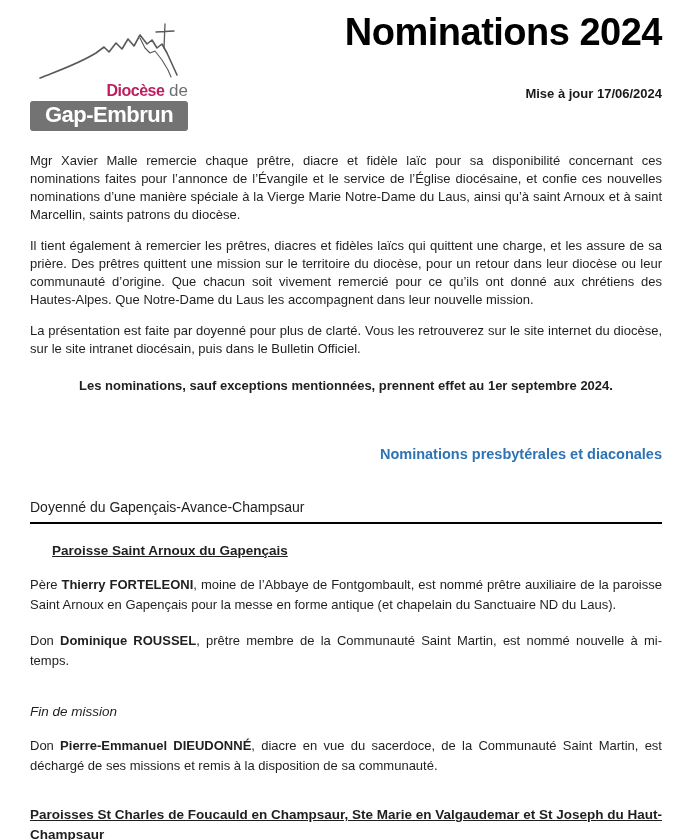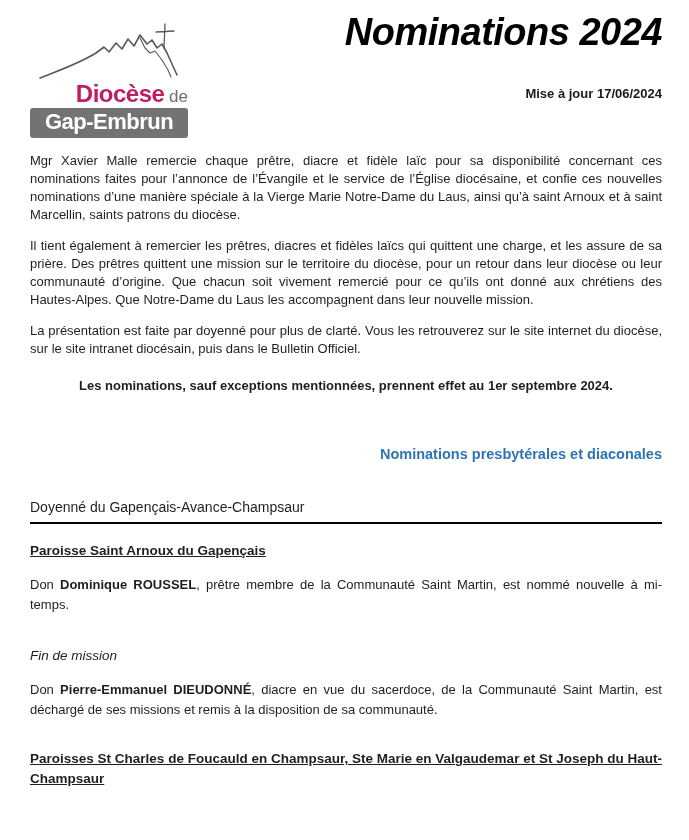--- a/index.html
+++ b/index.html
@@ -34,21 +34,21 @@
   }
   .logo-art { display: block; }
   .logo-line1 {
     line-height: 1;
     margin-top: -2px;
     white-space: nowrap;
   }
   .logo-name-accent {
     color: #be1e60;
     font-weight: bold;
-    font-size: 24px;
+    font-size: 16px;
     letter-spacing: -0.5px;
   }
   .logo-name-rest {
     color: #6d6e71;
     font-size: 17px;
   }
   .logo-badge {
     margin-top: 2px;
     background: #737373;
     color: #ffffff;
@@ -61,21 +61,20 @@
     align-self: stretch;
     text-align: center;
   }
   .title-block { flex: 1; text-align: right; }
   .doc-title {
     font-size: 38px;
     font-weight: bold;
     color: #000000;
     letter-spacing: -0.5px;
     line-height: 1.1;
-    font-style: italic;
   }
   .updated {
     margin-top: 32px;
     font-size: 13px;
     font-weight: bold;
     color: #1a1a1a;
   }
 
   
   .body-text { margin-top: 12px; }
@@ -104,20 +103,21 @@
     margin-top: 33px;
     font-size: 14px;
     padding-bottom: 7px;
     border-bottom: 2px solid #000000;
   }
   .parish-title {
     margin-top: 19px;
     font-size: 13.5px;
     font-weight: bold;
     text-decoration: underline;
+    margin-left: 22px;
   }
   .entry {
     margin-top: 17px;
     font-size: 13px;
     line-height: 19.5px;
     text-align: justify;
   }
   .fin-label {
     margin-top: 34px;
     font-size: 13.5px;
@@ -162,20 +162,21 @@
     <p class="effective-note">Les nominations, sauf exceptions mentionnées, prennent effet au 1er septembre 2024.</p>
 
     <div class="blue-heading">
       <div>Nominations presbytérales et diaconales</div>
     </div>
 
     <div class="doyenne-title">Doyenné du Gapençais-Avance-Champsaur</div>
 
     <div class="parish-title">Paroisse Saint Arnoux du Gapençais</div>
 
+    <p class="entry"><span>Père </span><strong>Thierry FORTELEONI</strong><span>, moine de l’Abbaye de Fontgombault, est nommé prêtre auxiliaire de la paroisse Saint Arnoux en Gapençais pour la messe en forme antique (et chapelain du Sanctuaire ND du Laus).</span></p>
     <p class="entry"><span>Don </span><strong>Dominique ROUSSEL</strong><span>, prêtre membre de la Communauté Saint Martin, est nommé nouvelle à mi-temps.</span></p>
 
     <div class="fin-label">Fin de mission</div>
 
     <p class="entry"><span>Don </span><strong>Pierre-Emmanuel DIEUDONNÉ</strong><span>, diacre en vue du sacerdoce, de la Communauté Saint Martin, est déchargé de ses missions et remis à la disposition de sa communauté.</span></p>
 
     <div class="parish-title-justified">Paroisses St Charles de Foucauld en Champsaur, Ste Marie en Valgaudemar et St Joseph du Haut-Champsaur</div>
   </main>
 
 </div>

